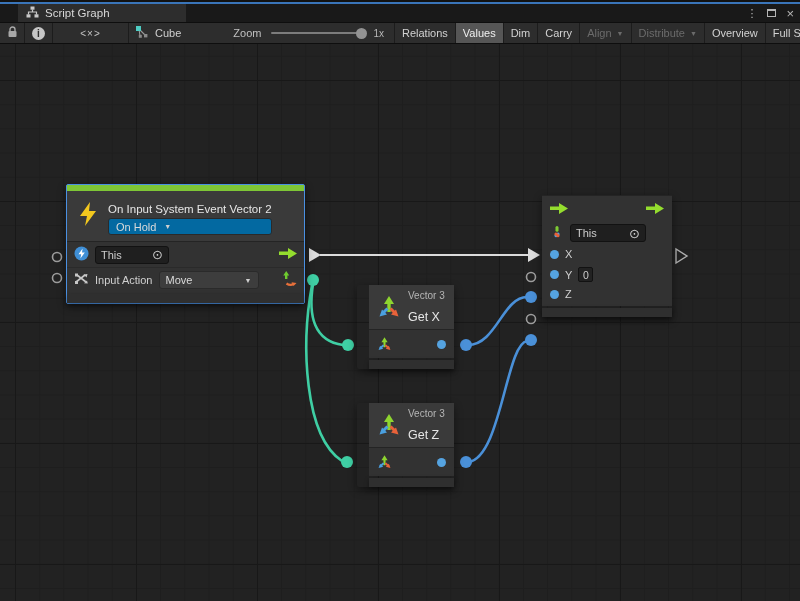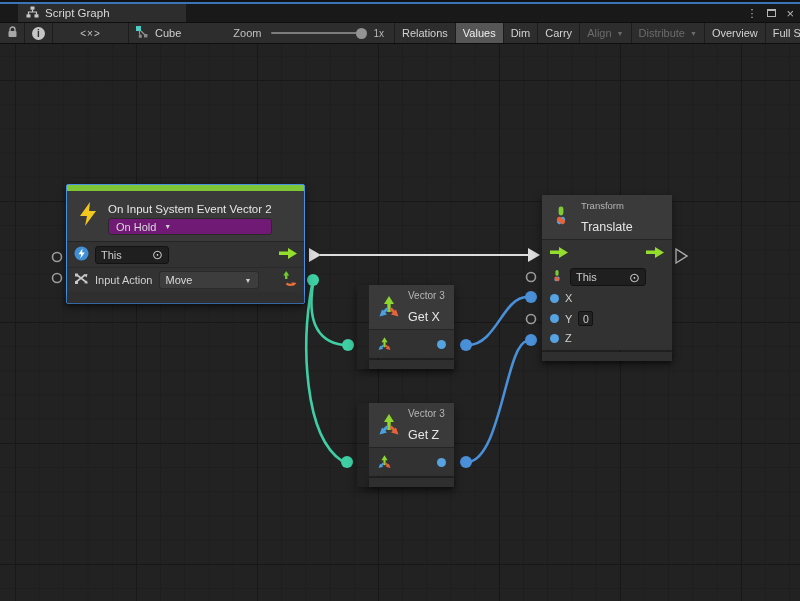--- a/index.html
+++ b/index.html
@@ -48,21 +48,21 @@
   .wires { position:absolute; left:0; top:0; width:800px; height:557px; pointer-events:none; }
 
   
   .node { position:absolute; border-radius:2px; box-shadow:0 3px 8px rgba(0,0,0,.45); font-size:11px; color:#d0d0d0; }
   .node .hdr { background:#3a3a3a; display:flex; align-items:center; padding:5px 8px 5px 8px; gap:9px; }
   .node .body { background:#323232; border-top:1px solid #242424; }
   .node .footer { height:9px; background:#2f2f2f; margin-top:2px; box-shadow:0 2px 5px rgba(0,0,0,.4); }
   .row { display:flex; align-items:center; gap:6px; padding:0 7px; }
   .ttl { color:#e6e6e6; font-size:11.5px;margin-top:8px; }
   .sub { color:#b5b5b5; font-size:9.5px; }
-  .chip { display:inline-flex; align-items:center; gap:8px; background:#701a75; border:1px solid #2a2a2a;
+  .chip { display:inline-flex; align-items:center; gap:8px; background:#0369a1; border:1px solid #2a2a2a;
           border-radius:3px; padding:1.5px 7px; color:#dadada; font-size:11px; }
   .chip .caret, .dd .caret { font-size:7px; color:#cfcfcf; }
   .field { display:flex; align-items:center; justify-content:space-between; background:#1f1f1f;
            border:1px solid #121212; border-radius:3px; padding:0 5px; height:18px; color:#cccccc; }
   .dd { display:flex; align-items:center; justify-content:space-between; background:#3d3d3d;
         border:1px solid #2a2a2a; border-radius:3px; padding:0 6px; height:18px; color:#dadada; }
   .valbox { background:#222; border:1px solid #121212; border-radius:2px; min-width:15px; height:15px;
             display:flex; align-items:center; justify-content:center; color:#ccc; font-size:10.5px; }
   .dot { width:9px; height:9px; border-radius:50%; background:#55a3e0; flex:0 0 auto; }
   .target-glyph { color:#c9c9c9; font-size:13px; line-height:1; }
@@ -285,33 +285,20 @@
                 <path d="M4.5 12.5c2.5 1.8 5 1.8 7 .5" stroke="#e8703a" stroke-width="2.2" fill="none"></path>
                 <polygon points="14.5,12 9.5,11.2 11.6,15" fill="#e8703a"></polygon>
               </svg>
           </span>
         </div>
       </div>
       <div class="footer"></div>
     </div>
 
     <div class="node node-translate">
-      <div class="hdr">
-        <span>
-          <svg width="22" height="22" viewBox="0 0 22 22">
-            <rect x="8.6" y="1.5" width="4.8" height="9" rx="2.4" fill="#7ecb33"></rect>
-            <rect x="8.6" y="11" width="4.8" height="9" rx="2.4" fill="#55a3e0" transform="rotate(55 11 15.5)"></rect>
-            <rect x="8.6" y="11" width="4.8" height="9" rx="2.4" fill="#e8623a" transform="rotate(-55 11 15.5)"></rect>
-          </svg>
-        </span>
-        <span class="hdr-col" style="display:flex;flex-direction:column;gap:1px;">
-          <span class="sub">Transform</span>
-          <span class="ttl" style="font-size:12.5px">Translate</span>
-        </span>
-      </div>
       <div class="body">
         <div class="row" style="height:26px; justify-content:space-between;">
           <span>
             <svg width="18" height="11" viewBox="0 0 18 11">
                 <path d="M0 3.5h9V0l9 5.5-9 5.5V7H0z" fill="#94dd2e"></path>
               </svg>
           </span>
           <span>
             <svg width="18" height="11" viewBox="0 0 18 11">
                 <path d="M0 3.5h9V0l9 5.5-9 5.5V7H0z" fill="#94dd2e"></path>

